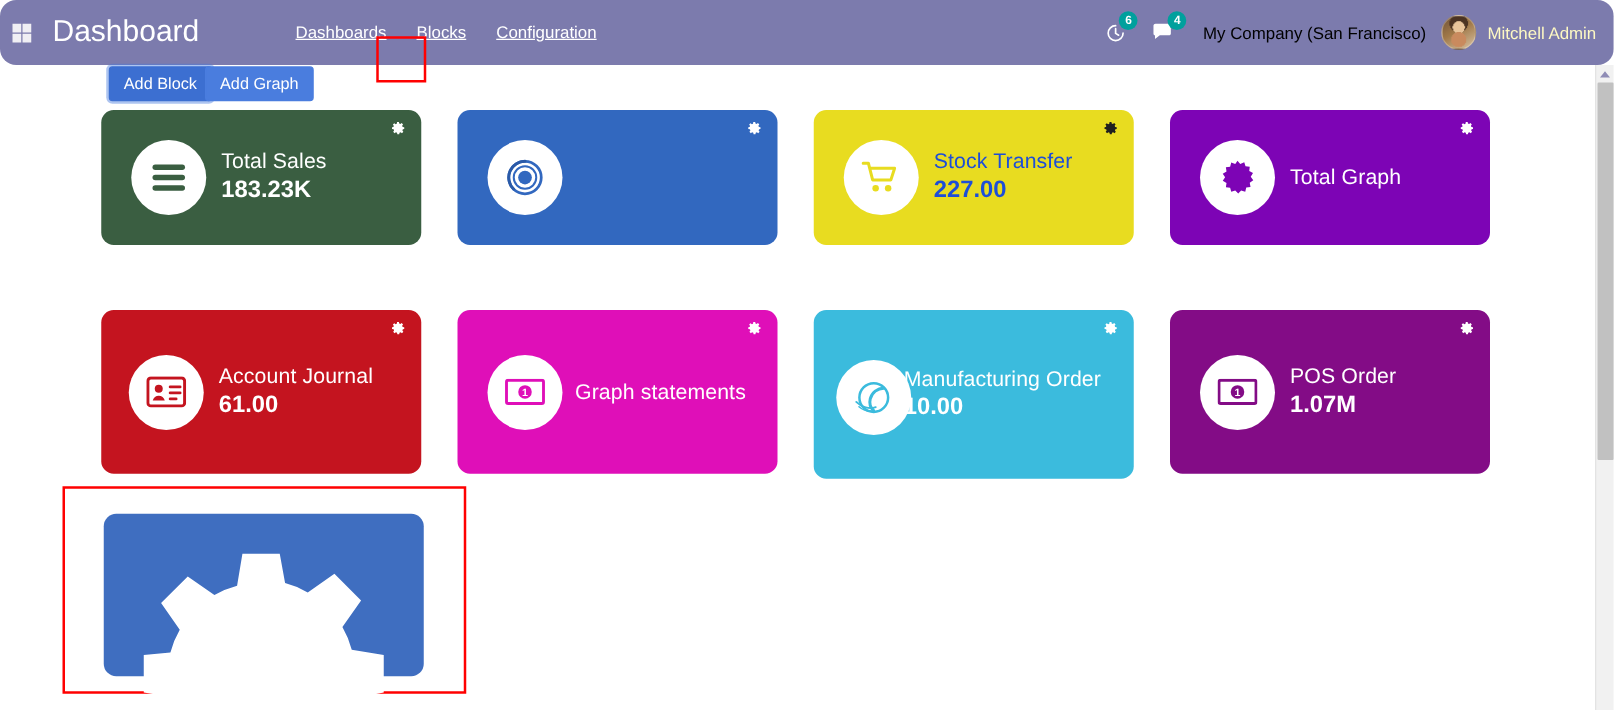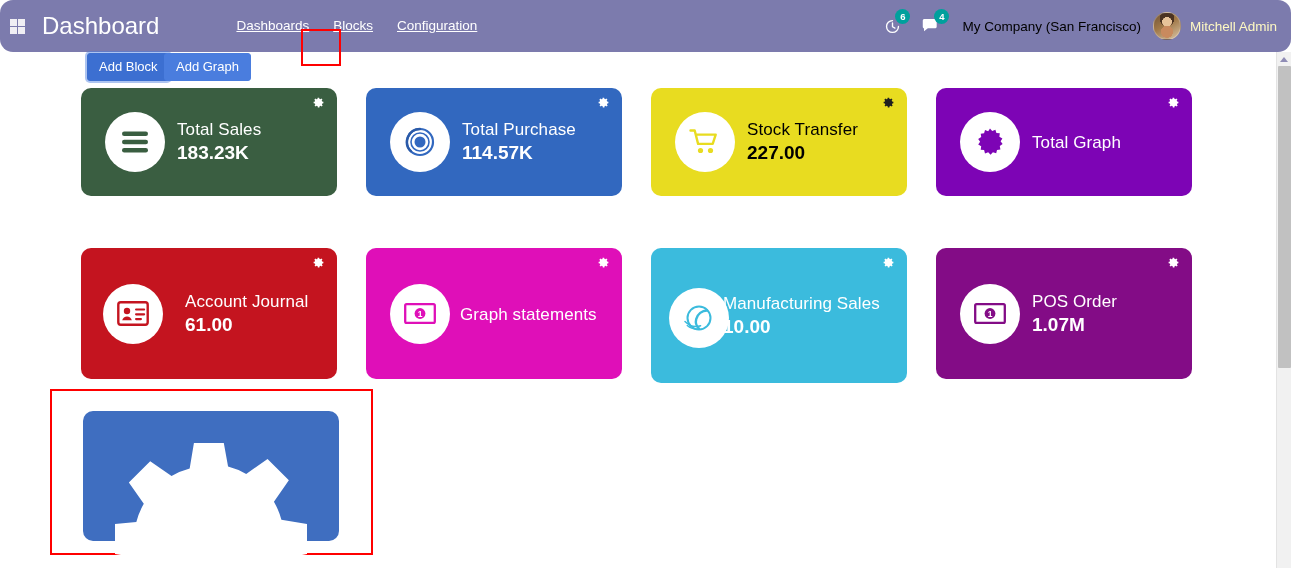--- a/index.html
+++ b/index.html
@@ -91,21 +91,21 @@
     width: 60px; height: 60px; border-radius: 50%;
     background: #fff;
     display: flex; align-items: center; justify-content: center;
   }
   .card .txt {
     position: absolute; left: 96px; top: 50%; transform: translateY(-50%);
     width: 152px;
   }
   .card .c-title { font-size: 17px; font-weight: 400; line-height: 19px; letter-spacing: .1px; }
   .card .c-val { font-size: 19px; font-weight: bold; line-height: 24px; margin-top: 2px; }
-  .card.dark-txt { color: #000000; }
+  .card.dark-txt { color: #1d4ed8; }
 
   
   .col0 { left: 81px; } .col1 { left: 366px; } .col2 { left: 651px; } .col3 { left: 936px; }
 
   
   .row2 .card { height: 131px; }
   .row2 .card .txt { left: 96px; }
 
   
   .newblock-wrap { position: absolute; left: 50px; top: 389px; width: 323px; height: 166px; border: 2px solid #ff0000; }
@@ -198,24 +198,20 @@
             <path fill="#fff" d="M12 8.2A3.8 3.8 0 1 0 12 15.8 3.8 3.8 0 0 0 12 8.2zm9 5.2v-2.8l-2.4-.4a6.9 6.9 0 0 0-.7-1.7l1.4-2-2-2-2 1.4a6.9 6.9 0 0 0-1.7-.7L13.2 3h-2.8l-.4 2.4a6.9 6.9 0 0 0-1.7.7L6.3 4.7l-2 2 1.4 2a6.9 6.9 0 0 0-.7 1.7L3 10.6v2.8l2.4.4c.15.6.4 1.16.7 1.7l-1.4 2 2 2 2-1.4c.54.3 1.1.55 1.7.7l.4 2.4h2.8l.4-2.4c.6-.15 1.16-.4 1.7-.7l2 1.4 2-2-1.4-2c.3-.54.55-1.1.7-1.7z"></path>
           </svg>
         <div class="circle">
           <svg width="32" height="32" viewBox="0 0 32 32">
             <circle cx="16" cy="16" r="13" fill="none" stroke="#3268bf" stroke-width="2.2"></circle>
             <circle cx="16" cy="16" r="9" fill="none" stroke="#3268bf" stroke-width="1.6"></circle>
             <circle cx="16" cy="16" r="5.5" fill="#3268bf"></circle>
             <path d="M16 3a13 13 0 0 0-9.2 22.2" fill="none" stroke="#2a5aa8" stroke-width="2.4" stroke-linecap="round"></path>
           </svg>
         </div>
-        <div class="txt">
-          <div class="c-title">Total Purchase</div>
-          <div class="c-val">114.57K</div>
-        </div>
       </div>
 
       <div class="card col2 dark-txt" style="background:#e8dc20">
         <svg class="gear" viewBox="0 0 24 24">
             <path fill="#1f1f1f" d="M12 8.2A3.8 3.8 0 1 0 12 15.8 3.8 3.8 0 0 0 12 8.2zm9 5.2v-2.8l-2.4-.4a6.9 6.9 0 0 0-.7-1.7l1.4-2-2-2-2 1.4a6.9 6.9 0 0 0-1.7-.7L13.2 3h-2.8l-.4 2.4a6.9 6.9 0 0 0-1.7.7L6.3 4.7l-2 2 1.4 2a6.9 6.9 0 0 0-.7 1.7L3 10.6v2.8l2.4.4c.15.6.4 1.16.7 1.7l-1.4 2 2 2 2-1.4c.54.3 1.1.55 1.7.7l.4 2.4h2.8l.4-2.4c.6-.15 1.16-.4 1.7-.7l2 1.4 2-2-1.4-2c.3-.54.55-1.1.7-1.7z"></path>
           </svg>
         <div class="circle">
           <svg width="32" height="28" viewBox="0 0 32 28">
             <path d="M1.5 2.5h4.2l3.4 13.4h14.6l3-9.3H7.6" fill="none" stroke="#e8dc20" stroke-width="2.4" stroke-linecap="round" stroke-linejoin="round"></path>
             <circle cx="11.5" cy="22.5" r="2.6" fill="#e8dc20"></circle>
@@ -252,21 +248,21 @@
         <div class="circle" style="left:22px">
           <svg width="32" height="25" viewBox="0 0 32 25">
             <rect x="1.3" y="1.3" width="29.4" height="22.4" rx="2.4" fill="none" stroke="#c4141f" stroke-width="2.4"></rect>
             <circle cx="10" cy="10" r="3.2" fill="#c4141f"></circle>
             <path d="M5.2 19.3c.6-2.5 2.5-3.8 4.8-3.8s4.2 1.3 4.8 3.8z" fill="#c4141f"></path>
             <rect x="18" y="7.4" width="10.2" height="2.2" rx="1.1" fill="#c4141f"></rect>
             <rect x="18" y="12.2" width="10.2" height="2.2" rx="1.1" fill="#c4141f"></rect>
             <rect x="18" y="17" width="7" height="2.2" rx="1.1" fill="#c4141f"></rect>
           </svg>
         </div>
-        <div class="txt" style="left:104px">
+        <div class="txt" style="left:94px">
           <div class="c-title">Account Journal</div>
           <div class="c-val">61.00</div>
         </div>
       </div>
 
       <div class="card col1" style="background:#df0fb8; top:0">
         <svg class="gear" viewBox="0 0 24 24">
             <path fill="#fff" d="M12 8.2A3.8 3.8 0 1 0 12 15.8 3.8 3.8 0 0 0 12 8.2zm9 5.2v-2.8l-2.4-.4a6.9 6.9 0 0 0-.7-1.7l1.4-2-2-2-2 1.4a6.9 6.9 0 0 0-1.7-.7L13.2 3h-2.8l-.4 2.4a6.9 6.9 0 0 0-1.7.7L6.3 4.7l-2 2 1.4 2a6.9 6.9 0 0 0-.7 1.7L3 10.6v2.8l2.4.4c.15.6.4 1.16.7 1.7l-1.4 2 2 2 2-1.4c.54.3 1.1.55 1.7.7l.4 2.4h2.8l.4-2.4c.6-.15 1.16-.4 1.7-.7l2 1.4 2-2-1.4-2c.3-.54.55-1.1.7-1.7z"></path>
           </svg>
         <div class="circle">
@@ -287,21 +283,21 @@
           </svg>
         <div class="circle" style="left:18px; top:52%">
           <svg width="34" height="34" viewBox="0 0 34 34">
             <circle cx="17" cy="17" r="11.5" fill="none" stroke="#3bbbdd" stroke-width="2"></circle>
             <path d="M25 9.5c-5 0-9.5 3.6-10.8 8.6-.9 3.6.2 7 2.6 9.2" fill="none" stroke="#3bbbdd" stroke-width="2.4" stroke-linecap="round"></path>
             <path d="M3 20.5c4.4 4.4 10.5 6 15.6 4.2" fill="none" stroke="#3bbbdd" stroke-width="1.5" stroke-linecap="round"></path>
             <path d="M5.2 24.4c3.6 3 8.2 4.2 12.2 3.3" fill="none" stroke="#3bbbdd" stroke-width="1.3" stroke-linecap="round"></path>
           </svg>
         </div>
         <div class="txt" style="left:72px; width:172px">
-          <div class="c-title">Manufacturing Sales</div>
+          <div class="c-title">Manufacturing Order</div>
           <div class="c-val">10.00</div>
         </div>
       </div>
 
       <div class="card col3" style="background:#830c86; top:0">
         <svg class="gear" viewBox="0 0 24 24">
             <path fill="#fff" d="M12 8.2A3.8 3.8 0 1 0 12 15.8 3.8 3.8 0 0 0 12 8.2zm9 5.2v-2.8l-2.4-.4a6.9 6.9 0 0 0-.7-1.7l1.4-2-2-2-2 1.4a6.9 6.9 0 0 0-1.7-.7L13.2 3h-2.8l-.4 2.4a6.9 6.9 0 0 0-1.7.7L6.3 4.7l-2 2 1.4 2a6.9 6.9 0 0 0-.7 1.7L3 10.6v2.8l2.4.4c.15.6.4 1.16.7 1.7l-1.4 2 2 2 2-1.4c.54.3 1.1.55 1.7.7l.4 2.4h2.8l.4-2.4c.6-.15 1.16-.4 1.7-.7l2 1.4 2-2-1.4-2c.3-.54.55-1.1.7-1.7z"></path>
           </svg>
         <div class="circle">
           <svg width="32" height="21" viewBox="0 0 32 21">

